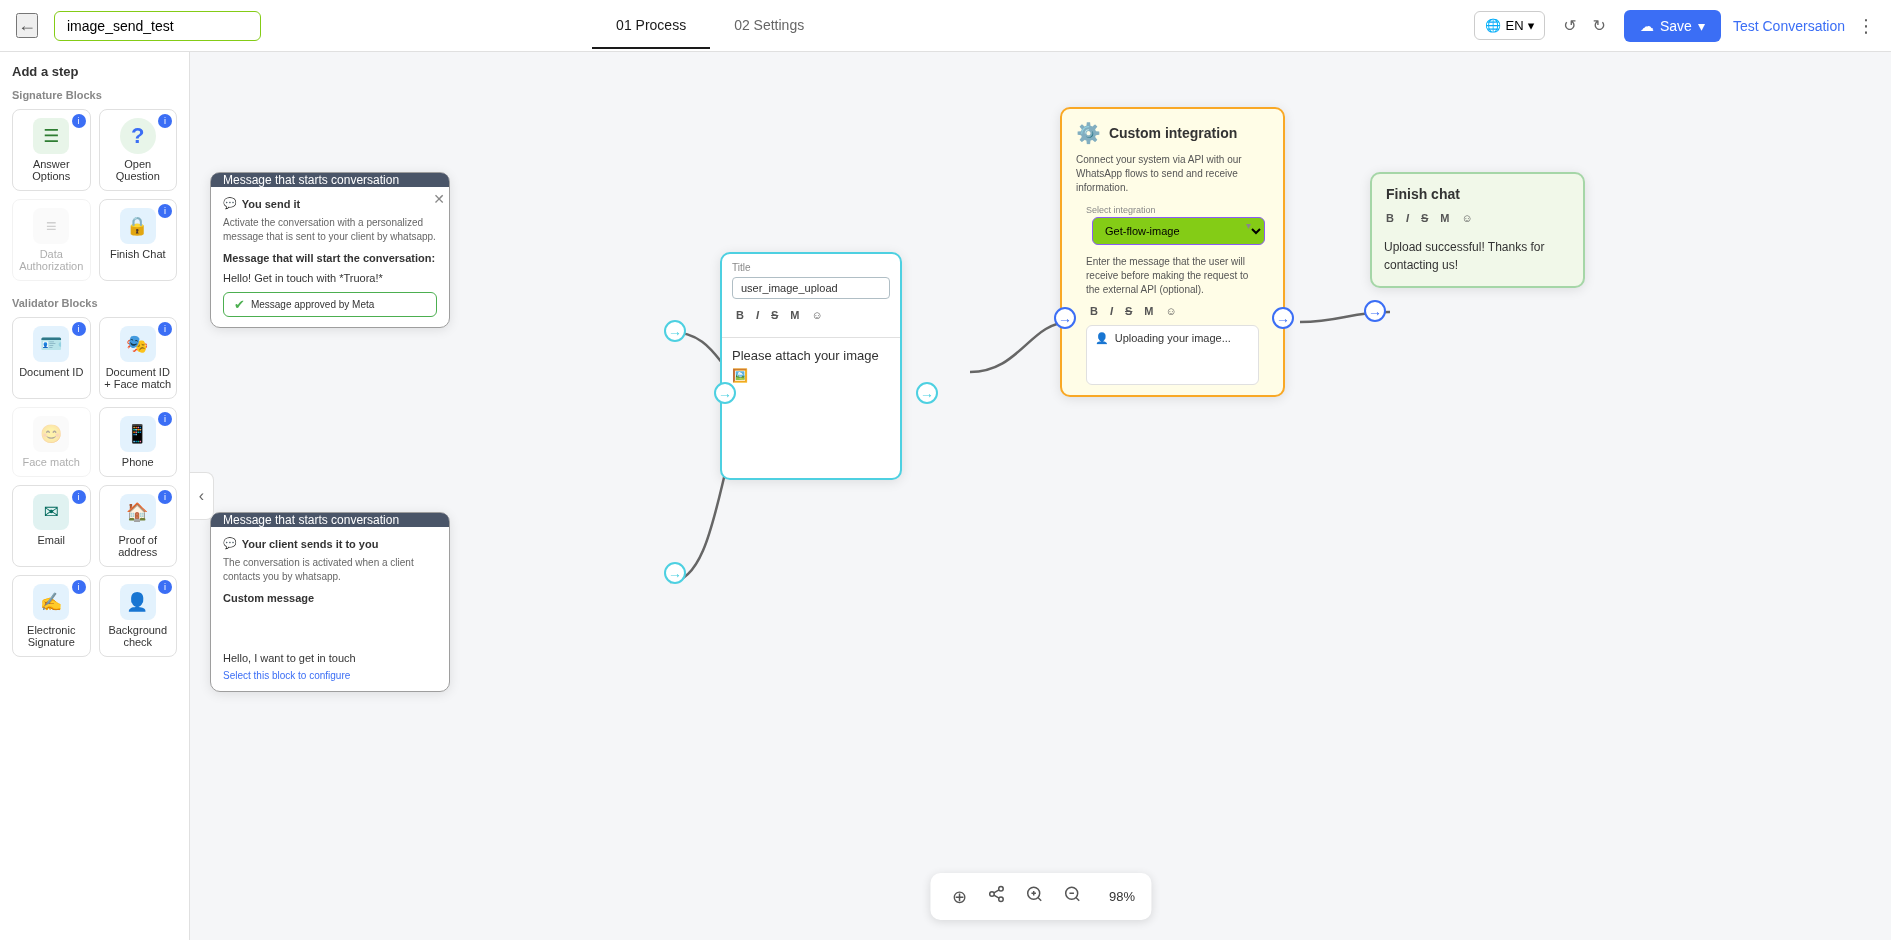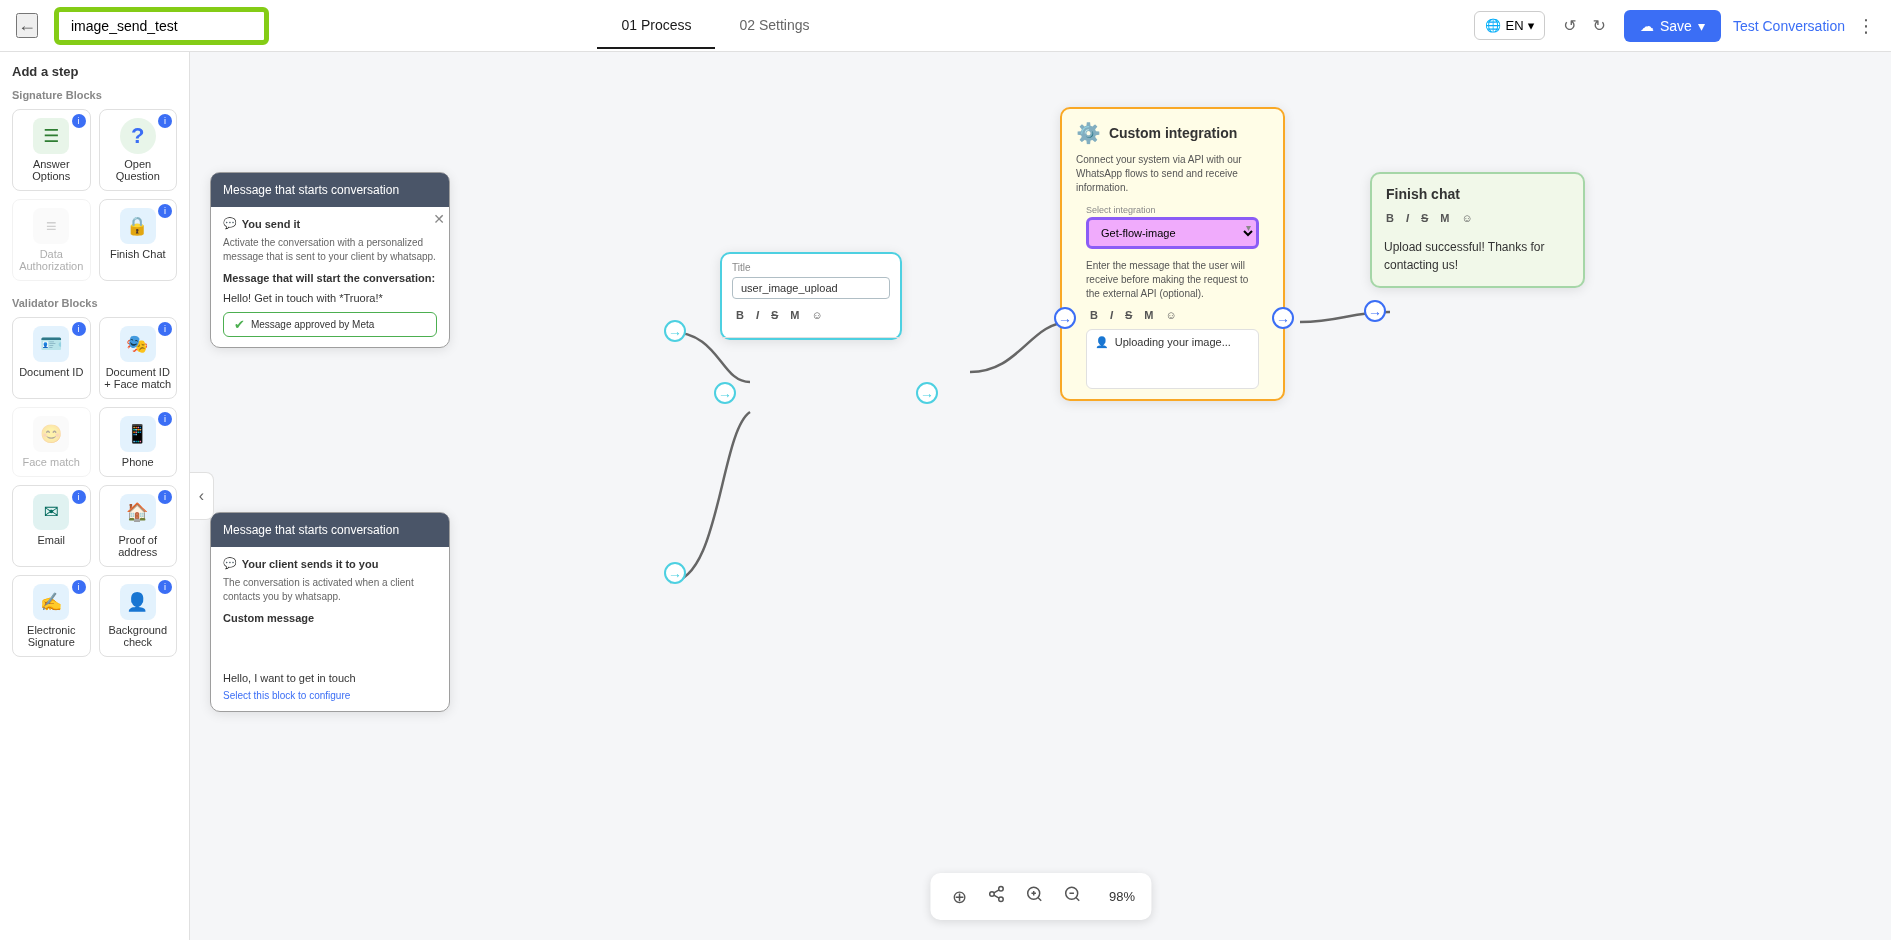--- a/index.html
+++ b/index.html
@@ -5,21 +5,21 @@
     * { box-sizing: border-box; margin: 0; padding: 0; }
     body { font-family: -apple-system, BlinkMacSystemFont, 'Segoe UI', sans-serif; background: #f0f2f5; overflow: hidden; height: 940px; width: 1891px; }
 
     
     .header {
       display: flex; align-items: center; background: #fff; border-bottom: 1px solid #e0e0e0;
       padding: 0 16px; height: 52px; gap: 16px; position: relative; z-index: 10;
     }
     .header-back { cursor: pointer; color: #555; font-size: 18px; }
     .header-title-input {
-      border: 5px solid #84cc16; border-radius: 6px; padding: 6px 12px; font-size: 14px;
+      border: 1px solid #84cc16; border-radius: 6px; padding: 6px 12px; font-size: 14px;
       min-width: 200px; outline: none;
     }
     .header-tabs { display: flex; gap: 0; margin: 0 auto; }
     .header-tab {
       padding: 14px 24px; font-size: 14px; color: #666; cursor: pointer; border-bottom: 2px solid transparent;
     }
     .header-tab.active { color: #1a1a1a; border-bottom: 2px solid #1a1a1a; font-weight: 500; }
     .header-right { display: flex; align-items: center; gap: 12px; margin-left: auto; }
     .lang-btn { display: flex; align-items: center; gap: 4px; border: 1px solid #ccc; border-radius: 6px; padding: 6px 10px; cursor: pointer; font-size: 13px; }
     .undo-redo { display: flex; gap: 4px; }
@@ -72,21 +72,21 @@
     
     .flow-node {
       position: absolute; background: #fff; border-radius: 12px; box-shadow: 0 2px 12px rgba(0,0,0,0.1);
     }
 
     
     .node-message-start {
       width: 240px; border: 1.5px solid #9e9e9e; padding: 0; border-radius: 10px;
     }
     .node-header-bar {
-      background: #4a5568; color: #fff; padding: 10px 12px; border-radius: 8px 8px 0 0;
+      background: #4a5568; color: #fff; padding: 0 12px; border-radius: 8px 8px 0 0;
       font-size: 12px; font-weight: 500;
     }
     .node-body { padding: 10px 12px; }
     .node-subtitle { font-size: 11px; font-weight: 600; color: #333; display: flex; align-items: center; gap: 5px; margin-bottom: 6px; }
     .node-desc { font-size: 10px; color: #666; margin-bottom: 8px; line-height: 1.4; }
     .node-message-text { font-size: 11px; color: #333; margin-bottom: 8px; }
     .node-badge {
       display: flex; align-items: center; gap: 6px; border: 1.5px solid #4caf50;
       border-radius: 6px; padding: 4px 10px; font-size: 10px; color: #333; background: #fff;
     }
@@ -325,35 +325,38 @@
         <span>Title</span>
         <input class="node-oq-title-input" style="margin-top: 4px;" value="user_image_upload">
         <div class="node-oq-toolbar">
           <button class="toolbar-btn"><b>B</b></button>
           <button class="toolbar-btn"><i>I</i></button>
           <button class="toolbar-btn"><s>S</s></button>
           <button class="toolbar-btn">M</button>
           <button class="toolbar-btn">☺</button>
         </div>
       </div>
+      <div class="node-oq-content">
+        <span>Please attach your image 🖼️</span>
+      </div>
     </div>
 
     <div class="connector-dot" style="top:330px;left:524px;">→</div>
     <div class="connector-dot" style="top:330px;left:726px;">→</div>
 
     <div class="flow-node node-custom-integration" style="top:55px; left:870px; width:225px;">
       <div class="node-ci-header">
         <span class="node-ci-icon">⚙️</span>
         <span class="node-ci-title">Custom integration</span>
       </div>
       <div class="node-ci-desc">Connect your system via API with our WhatsApp flows to send and receive information.</div>
       <div class="node-ci-body">
         <div class="node-select-wrap">
           <div class="select-label">Select integration</div>
-          <select style="width:100%;border:3px solid #8b5cf6;border-radius:6px;padding:6px 8px;font-size:11px;background:#f0abfc;cursor:pointer;">
+          <select style="width:100%;border:1px solid #8b5cf6;border-radius:6px;padding:6px 8px;font-size:11px;background:#84cc16;cursor:pointer;margin-left:6px;">
             <option>Get-flow-image</option>
           </select>
         </div>
         <div class="node-ci-msg-label">Enter the message that the user will receive before making the request to the external API (optional).</div>
         <div class="node-oq-toolbar" style="padding:0;margin-bottom:6px;">
           <button class="toolbar-btn"><b>B</b></button>
           <button class="toolbar-btn"><i>I</i></button>
           <button class="toolbar-btn"><s>S</s></button>
           <button class="toolbar-btn">M</button>
           <button class="toolbar-btn">☺</button>

